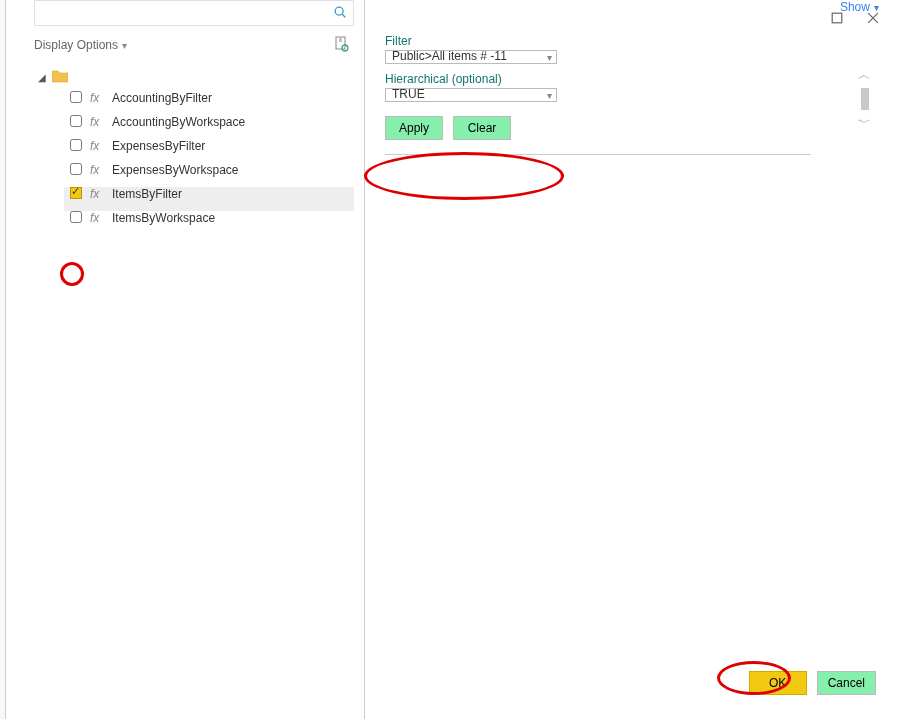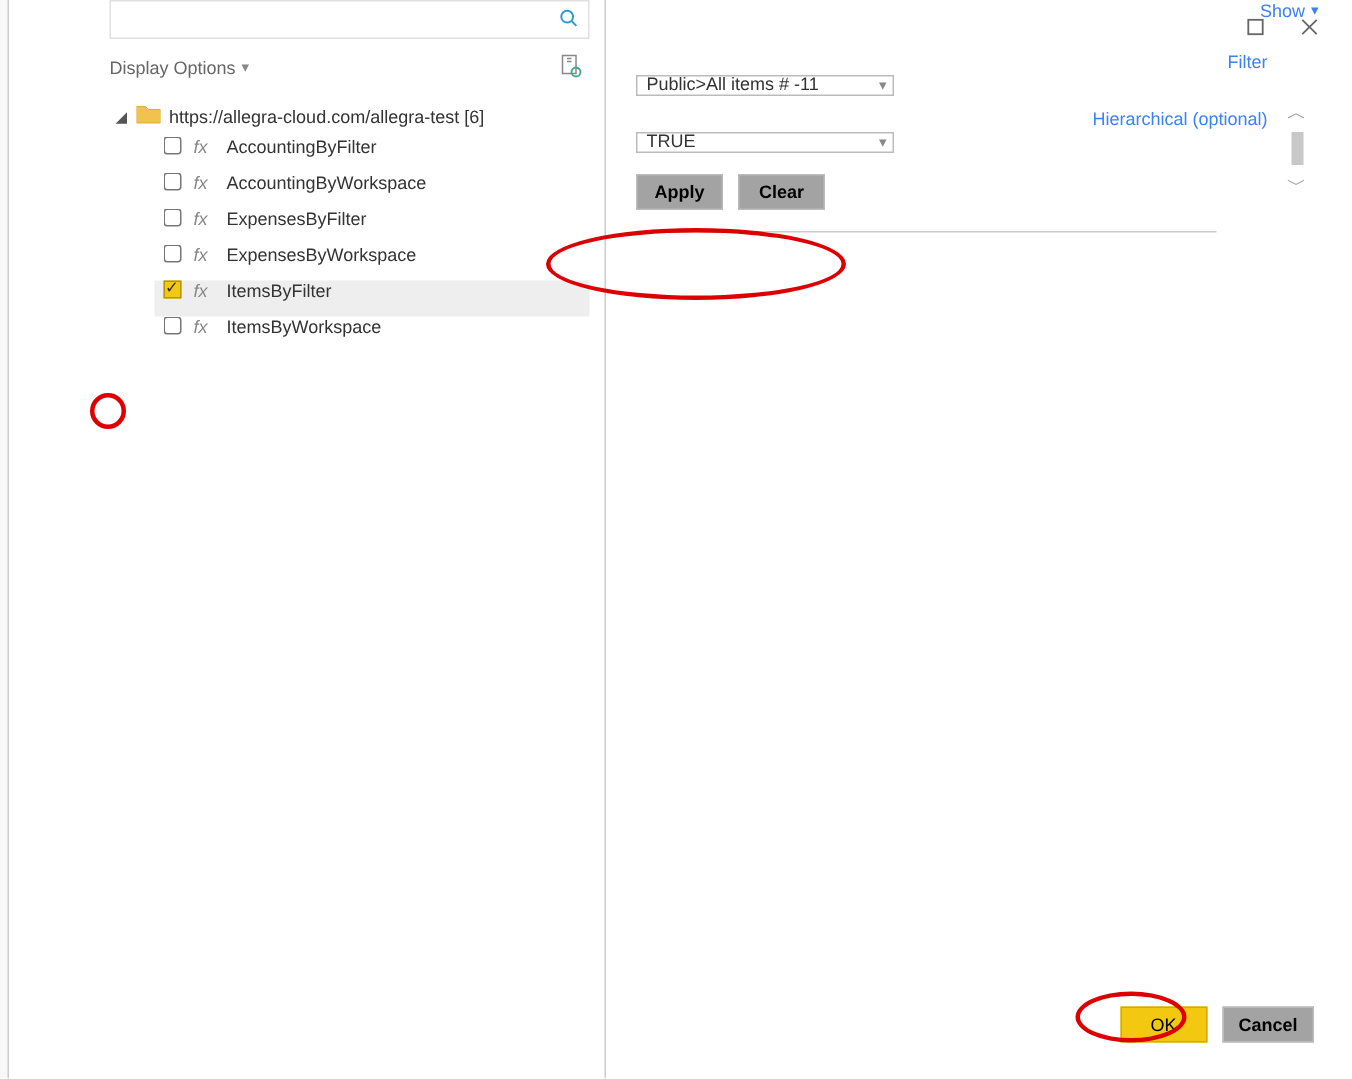--- a/index.html
+++ b/index.html
@@ -45,21 +45,20 @@
     .body {
       display: flex;
       flex: 1;
       align-items: stretch;
       min-height: 0;
     }
     .left-panel {
       width: 320px;
       display: flex;
       flex-direction: column;
-      margin-left: 39px;
     }
     .search-wrap {
       border: 1px solid #e0e0e0;
       height: 26px;
       display: flex;
       align-items: center;
       justify-content: flex-end;
       padding: 0 6px;
       margin-bottom: 6px;
     }
@@ -129,43 +128,42 @@
     }
     .show-link {
       align-self: flex-end;
       color: #3b82f6;
       font-size: 12px;
       display: flex; align-items: center; gap: 4px;
       cursor: pointer;
       margin-bottom: 20px;
     }
     .param-block { position: relative; padding-right: 34px; }
-    .param-label { font-size: 12px; color: #3b82f6; margin-bottom: 2px; text-align: right; }
+    .param-label { font-size: 12px; color: #0f766e; margin-bottom: 2px; }
     .dropdown {
       border: 1px solid #bbb;
       height: 14px;
       display: flex; align-items: flex-end; justify-content: space-between;
       padding: 0 4px 0 6px;
       font-size: 12px;
       cursor: pointer;
       width: 172px;
       background: #fff;
     }
     .dropdown .chev { color: #888; font-size: 10px; }
     .button-row { display: flex; gap: 10px; margin-top: 14px; }
     .btn {
       border: 1px solid #bbb;
-      background: #a3a3a3;
+      background: #86efac;
       height: 24px;
       min-width: 58px;
       font-size: 12px;
       cursor: pointer;
       display: inline-flex; align-items: center; justify-content: center;
       padding: 0 10px;
-      font-weight: bold;
     }
     .btn.ok { background: #f2c811; border-color: #d4a900; font-weight: 400; }
     .separator-line { border-top: 1px solid #ccc; margin-top: 14px; margin-right: 34px; }
     .scroll-ctrls {
       position: absolute;
       right: 8px; top: 32px;
       display: flex; flex-direction: column; gap: 4px; align-items: center;
     }
     .scroll-up, .scroll-down { color: #999; font-size: 13px; cursor: pointer; }
     .scroll-thumb { width: 8px; height: 22px; background: #c8c8c8; }
@@ -234,21 +232,20 @@
       </div>
 
       <div class="tree">
         <div class="tree-root">
           <span style="font-size:10px;color:#555;">◢</span>
           <span>
             <svg width="16" height="14" viewBox="0 0 16 14">
                 <path d="M0 2 L6 2 L8 4 L16 4 L16 13 L0 13 Z" fill="#f2c14e" stroke="#d4a019" stroke-width="0.5"></path>
               </svg>
           </span>
-          <span>https://allegra-cloud.com/allegra-test [6]</span>
         </div>
         <div class="tree-items" id="tree-items">
             <div class="tree-item">
               <input type="checkbox" style="">
               <span class="fx-icon">fx</span>
               <span>AccountingByFilter</span>
             </div>
             <div class="tree-item">
               <input type="checkbox" style="">
               <span class="fx-icon">fx</span>

